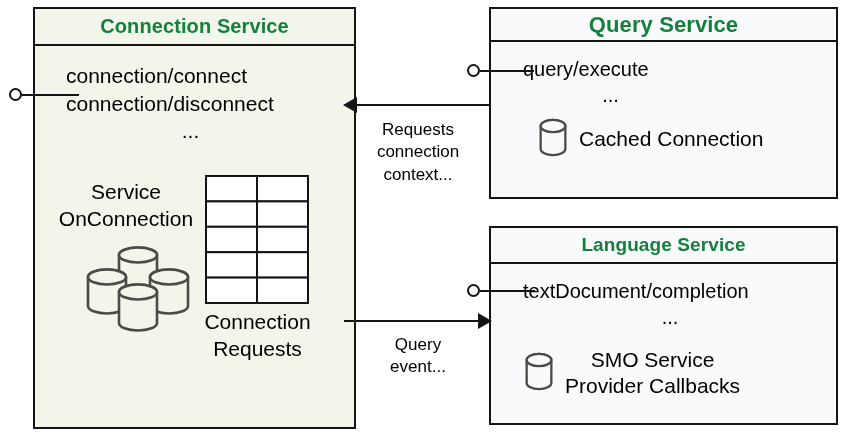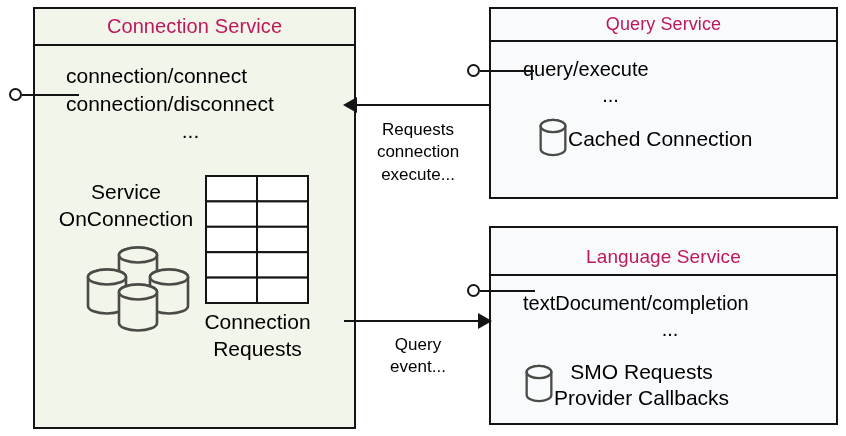--- a/index.html
+++ b/index.html
@@ -26,22 +26,22 @@
   }
   .component .title-bar {
     box-sizing: border-box;
     width: 100%;
     border-bottom: 2px solid #141414;
     display: flex;
     align-items: center;
     justify-content: center;
   }
   .component .title-text {
-    font-weight: normal;
-    color: #be185d;
+    font-weight: bold;
+    color: #15803d;
     letter-spacing: 0.1px;
   }
   .component .body {
     position: relative;
     box-sizing: border-box;
     width: 100%;
   }
 
   
   #connection-service {
@@ -57,32 +57,32 @@
 
   
   #query-service {
     left: 489px;
     top: 7px;
     width: 349px;
     height: 192px;
     background: #f9fafc;
   }
   #query-service .title-bar { height: 33px; }
-  #query-service .title-text { font-size: 18px; }
+  #query-service .title-text { font-size: 22px; }
   #query-service .body { height: 155px; }
 
   
   #language-service {
     left: 489px;
     top: 226px;
     width: 349px;
     height: 199px;
     background: #f9fafc;
   }
-  #language-service .title-bar { height: 36px; margin-top: 12px; }
+  #language-service .title-bar { height: 36px; }
   #language-service .title-text { font-size: 19px; }
   #language-service .body { height: 159px; }
 
   
   .endpoint-list {
     position: absolute;
     color: #000000;
     font-size: 21px;
     line-height: 1.32;
   }
@@ -129,20 +129,21 @@
     font-size: 21px;
     line-height: 1.28;
     color: #000000;
   }
 
   
   .artifact-row {
     position: absolute;
     display: flex;
     align-items: center;
+    gap: 11px;
   }
   #qs-artifact { left: 47px; top: 74px; }
   #ls-artifact { left: 33px; top: 83px; }
   .artifact-label {
     font-size: 21px;
     color: #000000;
     line-height: 1.25;
   }
   .artifact-label.two-line { text-align: center; }
 
@@ -326,21 +327,21 @@
       </div>
 
       <div class="artifact-row" id="ls-artifact">
         <span>
           <svg viewBox="0 0 34 48" width="30" height="43">
             <path class="cyl-stroke cyl-fill-blue" d="M3 11 a14 7 0 0 1 28 0 v26 a14 7 0 0 1 -28 0 z"></path>
             <ellipse class="cyl-stroke cyl-fill-blue" cx="17" cy="11" rx="14" ry="7"></ellipse>
           </svg>
         </span>
         <span class="artifact-label two-line">
-          <span style="display:block">SMO Requests</span>
+          <span style="display:block">SMO Service</span>
           <span style="display:block">Provider Callbacks</span>
         </span>
       </div>
 
     </div>
   </div>
 
   <div class="lollipop" id="cs-lollipop">
     <span class="ball"></span>
     <span class="stem"></span>
@@ -356,21 +357,21 @@
     <span class="stem"></span>
   </div>
 
   <div class="connector" id="requests-connector">
     <span class="head left"></span>
     <span class="shaft"></span>
   </div>
   <div class="connector-label" id="requests-label">
     <div>Requests</div>
     <div>connection</div>
-    <div>execute...</div>
+    <div>context...</div>
   </div>
 
   <div class="connector" id="sent-connector">
     <span class="shaft"></span>
     <span class="head right"></span>
   </div>
   <div class="connector-label" id="sent-label">
     <div>Query</div>
     <div>event...</div>
   </div>

